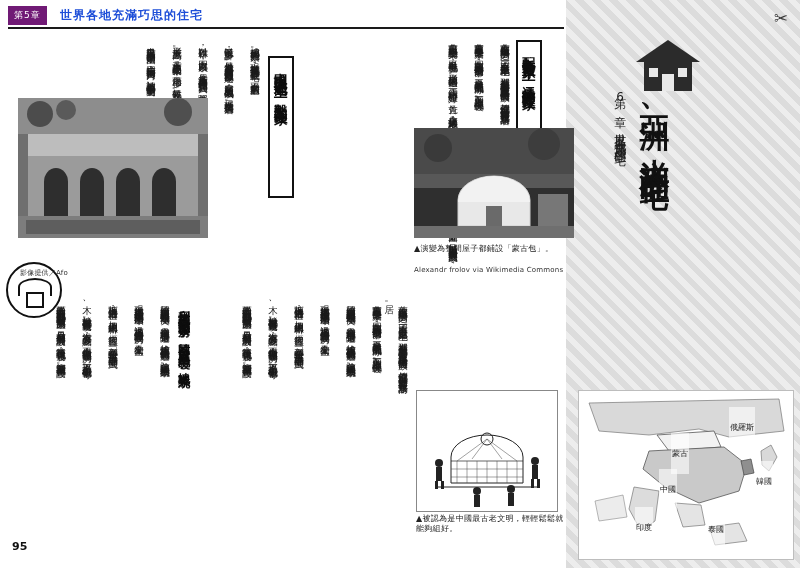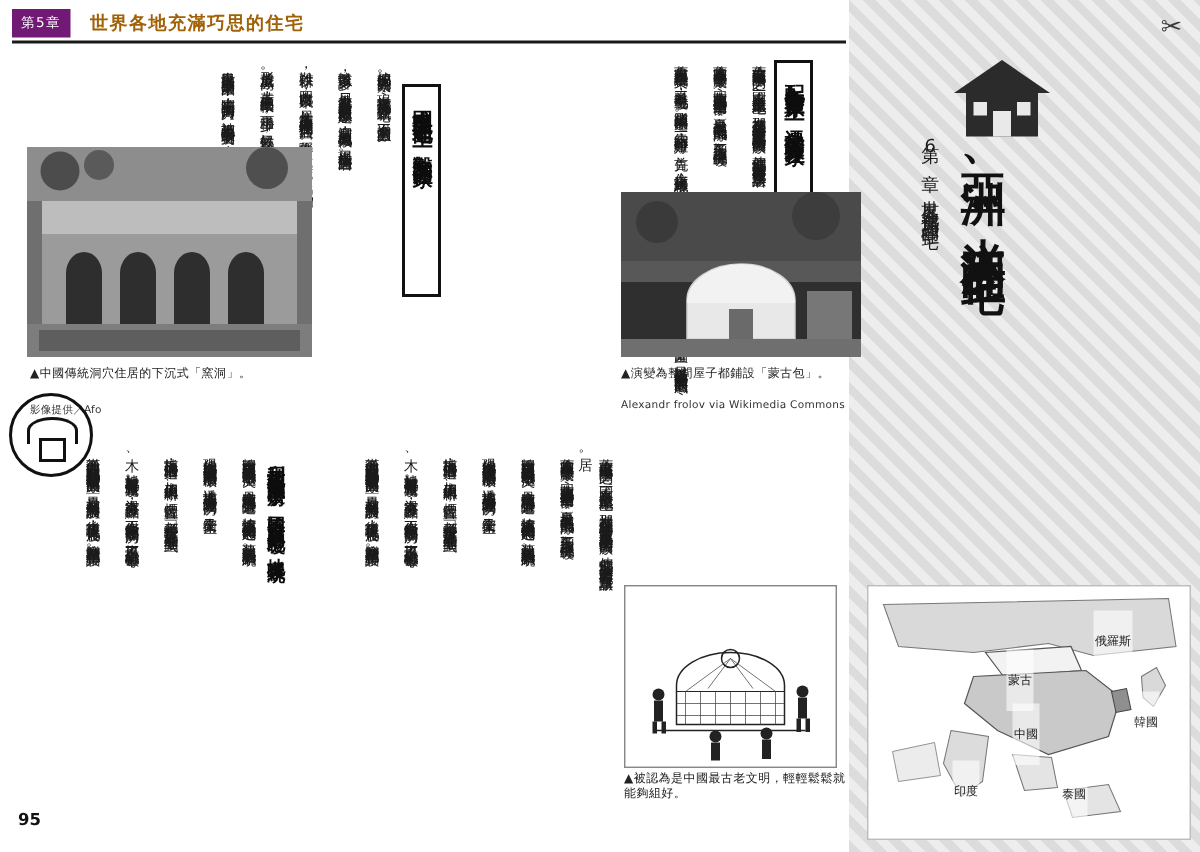--- a/index.html
+++ b/index.html
@@ -18,21 +18,21 @@
   }
   .chap-badge{
     position:absolute;left:8px;top:6px;
     background:#701a75;color:#fff;
     font-size:9px;letter-spacing:1px;
     padding:3px 6px 3px 6px;
     font-family:"DejaVu Sans","Liberation Sans",sans-serif;
   }
   .top-title{
     position:absolute;left:60px;top:7px;
-    font-size:12px;font-weight:bold;color:#a16207;
+    font-size:12px;font-weight:bold;color:#1d4ed8;
     letter-spacing:1px;
   }
   .top-rule{
     position:absolute;left:8px;top:27px;width:556px;height:2px;background:#1a1a1a;
   }
 
   
   .right-panel{
     position:absolute;left:566px;top:0;width:234px;height:568px;
     background:#e9e9e9;
@@ -187,21 +187,21 @@
       <path d="M182,60 L192,54 L198,66 L190,80 L183,74 Z" fill="#d9d9d9" stroke="#777" stroke-width="0.7"></path>
 
       <path d="M55,96 L80,100 L76,130 L62,140 L50,118 Z" fill="#dcdcdc" stroke="#777" stroke-width="0.7"></path>
 
       <path d="M96,112 L122,114 L126,134 L104,136 Z" fill="#e4e4e4" stroke="#777" stroke-width="0.7"></path>
       <path d="M130,136 L160,132 L168,150 L136,154 Z" fill="#e4e4e4" stroke="#777" stroke-width="0.7"></path>
       <path d="M16,110 L44,104 L48,126 L20,130 Z" fill="#ececec" stroke="#888" stroke-width="0.6"></path>
     </svg>
     <div class="map-label" style="left:92px;top:42px;">蒙古</div>
     <div class="map-label" style="left:176px;top:70px;">韓國</div>
-    <div class="map-label" style="left:96px;top:78px;">中國</div>
+    <div class="map-label" style="left:80px;top:78px;">中國</div>
     <div class="map-label" style="left:128px;top:118px;text-align:right;">泰國</div>
     <div class="map-label" style="left:150px;top:16px;">俄羅斯</div>
     <div class="map-label" style="left:56px;top:116px;">印度</div>
   </div>
 
   <div class="vhead boxed" style="left:268px;top:56px;height:130px;">中國出現了在地面上
 鑿大洞的住家</div>
 
   <div class="vcol" style="left:242px;top:40px;height:200px;width:20px;">挖成的洞穴能夠禦寒。現在當地雖然也蓋了許多新式住宅，不過窯洞的數量</div>
   <div class="vcol" style="left:216px;top:40px;height:200px;width:20px;">較以前多了許多，另外也有越來越多人保留舊有的樣貌加以改建。窯洞是順應土地與氣候，展現生活智慧的住居。</div>
@@ -220,21 +220,20 @@
       <rect x="10" y="58" width="170" height="60" fill="#9b9b9b"></rect>
 
       <path d="M26,118 L26,84 a12,14 0 0 1 24,0 L50,118 Z" fill="#2e2e2e"></path>
       <path d="M62,118 L62,84 a12,14 0 0 1 24,0 L86,118 Z" fill="#2e2e2e"></path>
       <path d="M98,118 L98,84 a12,14 0 0 1 24,0 L122,118 Z" fill="#2e2e2e"></path>
       <path d="M134,118 L134,84 a12,14 0 0 1 24,0 L158,118 Z" fill="#2e2e2e"></path>
       <rect x="0" y="118" width="190" height="22" fill="#7d7d7d"></rect>
       <rect x="8" y="122" width="174" height="14" fill="#5e5e5e"></rect>
     </svg>
   </div>
-  <div class="cap" style="left:20px;top:244px;width:200px;">▲中國傳統洞穴住居的下沉式「窯洞」。</div>
   <div class="credit" style="left:20px;top:268px;">影像提供／Afo</div>
 
   <div class="doodle">
     <div class="d1"></div>
       <div class="d2"></div>
   </div>
 
   <div class="vhead boxed" style="left:516px;top:40px;height:120px;">配合季節在草原上
 遷徙的蒙古人住家</div>
 

